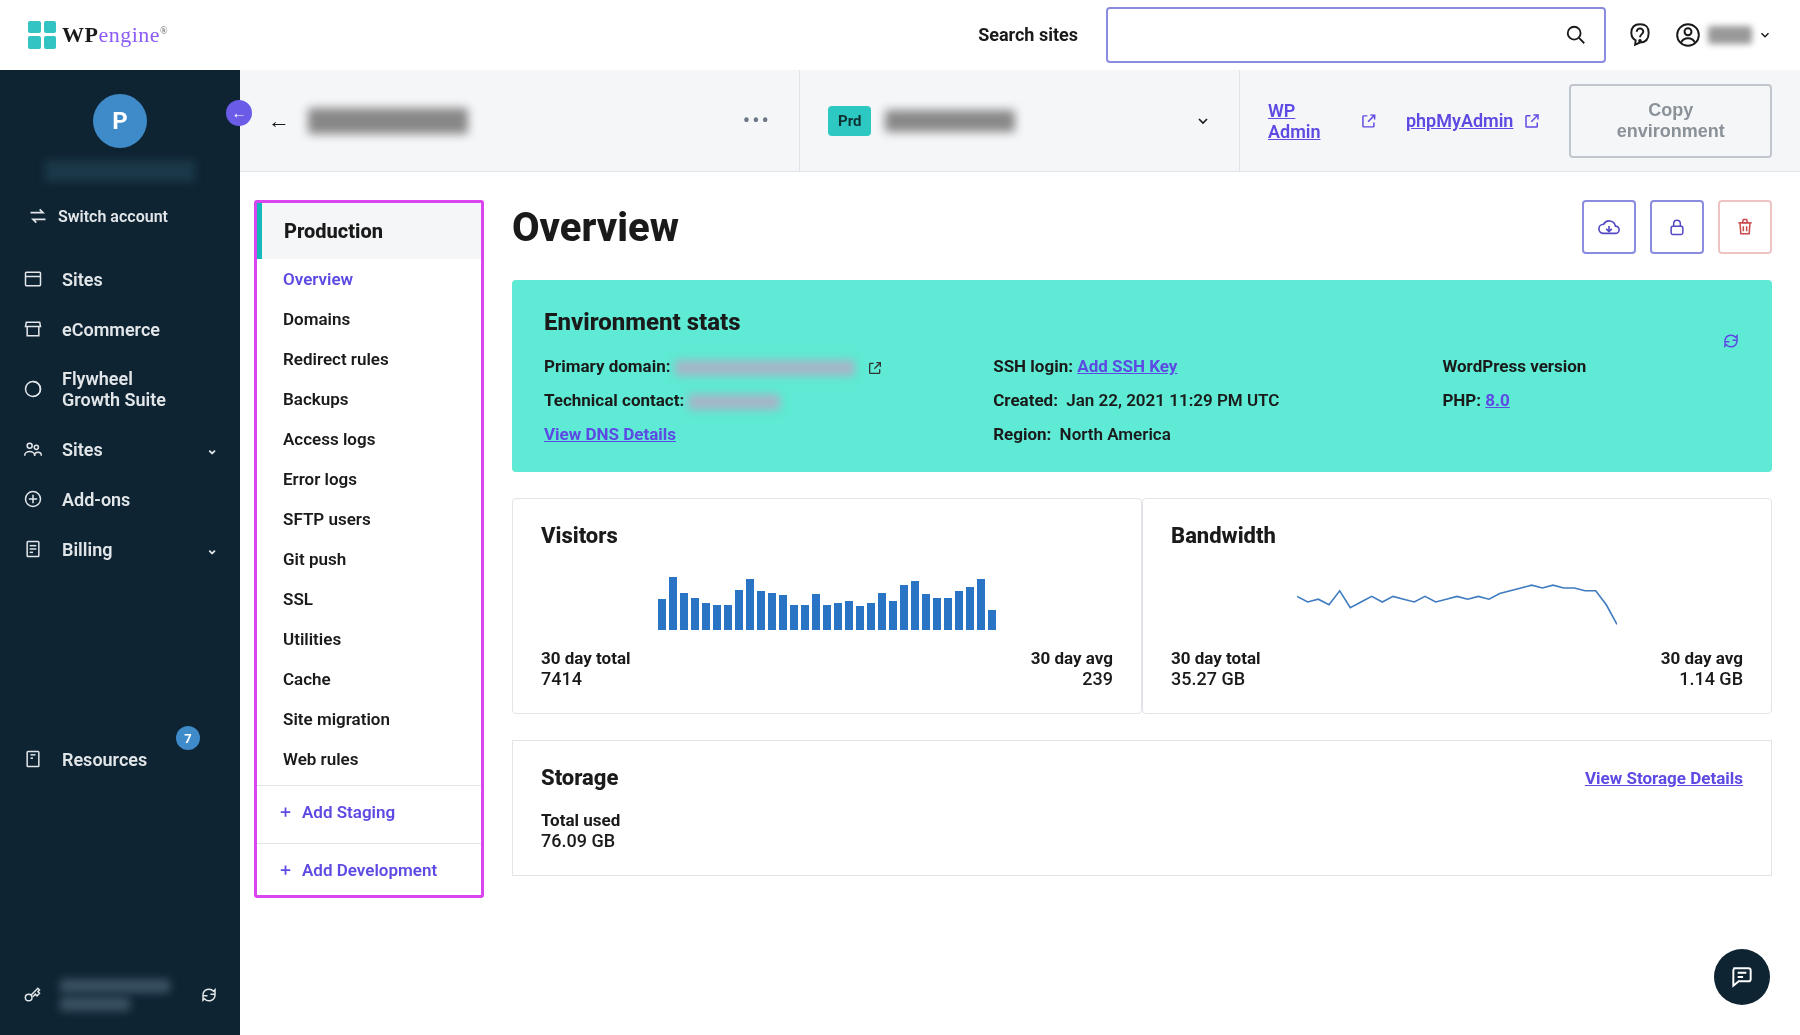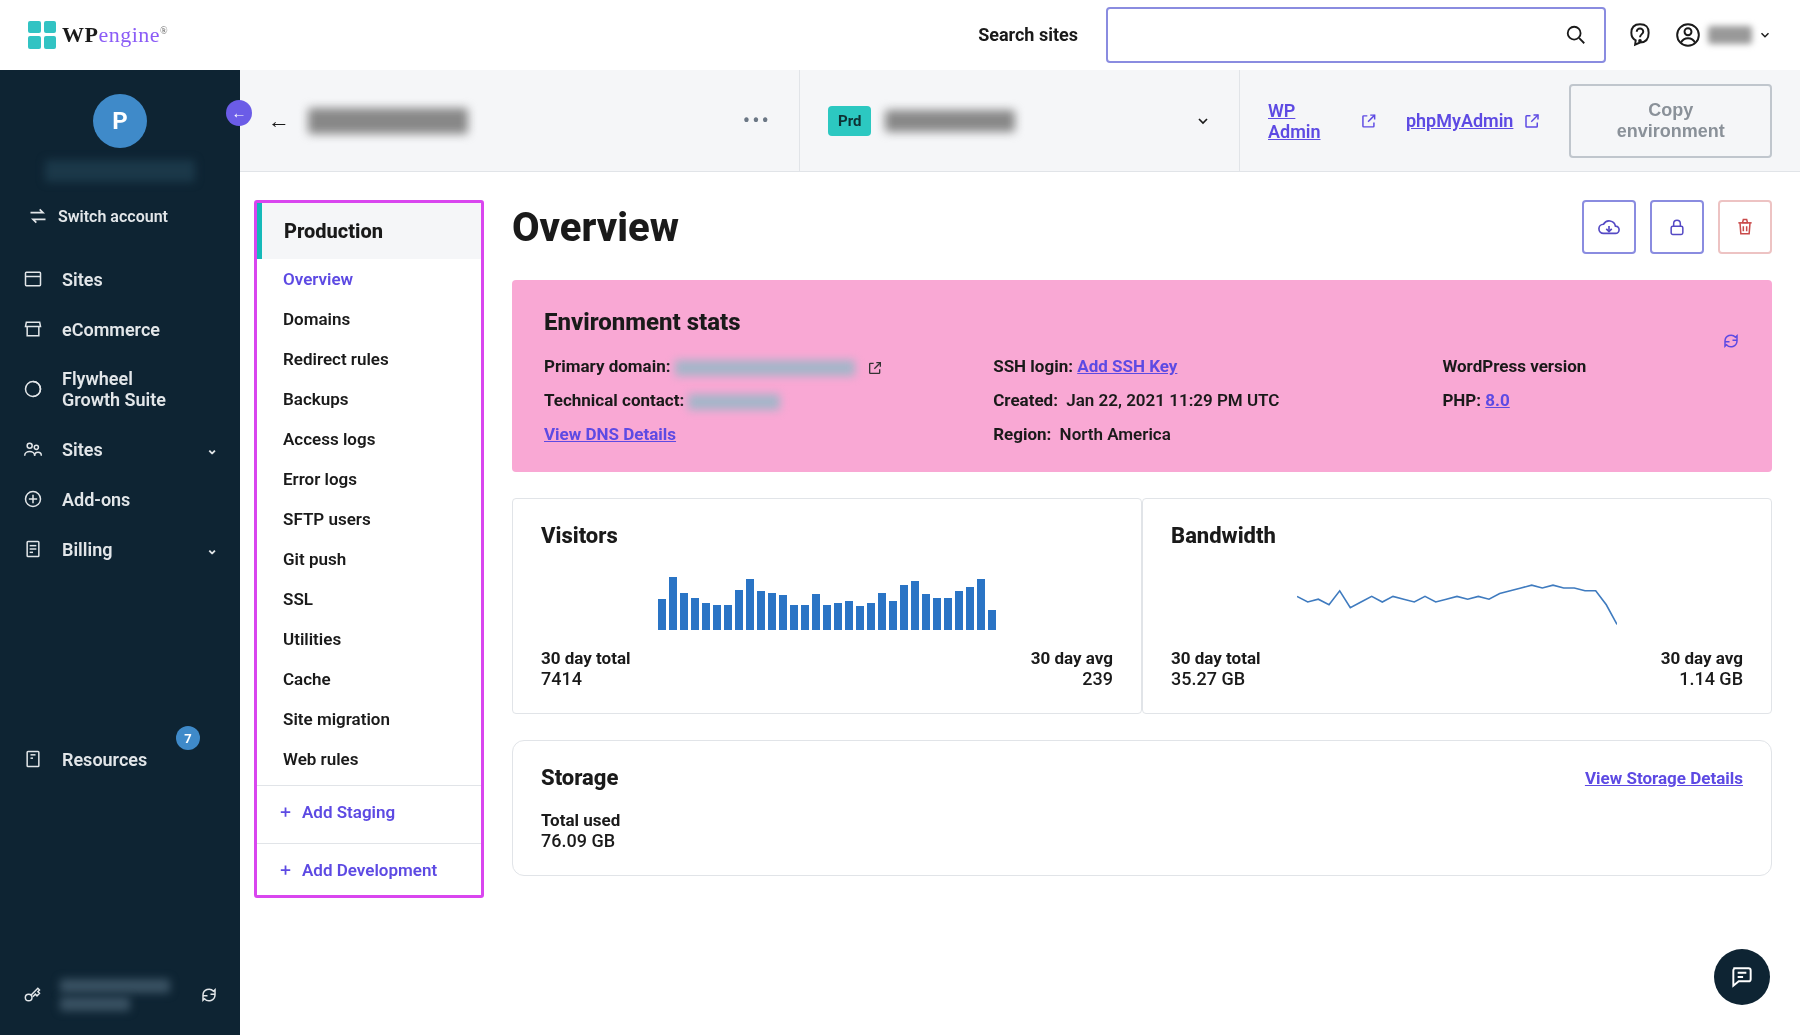--- a/index.html
+++ b/index.html
@@ -67,21 +67,21 @@
 .subnav-sep { border-top: 1px solid #e1e4e8; margin: 6px 0 0; }
 .subnav-add { padding: 14px 20px; color: #5d4ae3; font-size: 17px; font-weight: 600; cursor: pointer; display: flex; align-items: center; gap: 8px; }
 
 .page { flex: 1; display: flex; flex-direction: column; gap: 26px; }
 .page-head { display: flex; align-items: center; }
 .page-title { font-size: 40px; font-weight: 800; }
 .page-actions { margin-left: auto; display: flex; gap: 14px; }
 .icon-btn { width: 54px; height: 54px; border: 2px solid #8a8ce0; border-radius: 4px; display: flex; align-items: center; justify-content: center; cursor: pointer; color: #5449c4; }
 .icon-btn.danger { color: #c94a4a; border-color: #c94a4a55; }
 
-.envstats { background: #f9a8d4; border-radius: 4px; padding: 28px 32px; position: relative; }
+.envstats { background: #5eead4; border-radius: 4px; padding: 28px 32px; position: relative; }
 .envstats h2 { font-size: 24px; font-weight: 800; margin-bottom: 20px; }
 .statgrid { display: grid; grid-template-columns: 1.1fr 1.1fr .8fr; gap: 14px 40px; font-size: 17px; }
 .statgrid .lbl { font-weight: 700; display: inline; }
 .statgrid .val { font-weight: 600; display: inline; margin-left: 4px; }
 .link { color: #5d4ae3; text-decoration: underline; cursor: pointer; font-weight: 700; }
 .domain-blur { display: inline-block; width: 180px; height: 16px; background: #a5b5c9; border-radius: 2px; filter: blur(4px); vertical-align: middle; }
 .contact-blur { display: inline-block; width: 92px; height: 16px; background: #a5b5c9; border-radius: 2px; filter: blur(4px); vertical-align: middle; }
 .ext-icon { display: inline-flex; margin-left: 8px; vertical-align: middle; }
 .refresh-tr { position: absolute; top: 52px; right: 32px; color: #5d4ae3; cursor: pointer; }
 
@@ -90,21 +90,21 @@
 .metric-card h3 { font-size: 22px; font-weight: 800; margin-bottom: 18px; }
 .chartbox { height: 64px; display: flex; align-items: flex-end; justify-content: center; margin: 10px 0 18px;}
 .bars { display: flex; align-items: flex-end; gap: 3px; height: 56px; }
 .bars span { display: block; width: 8px; background: #2a74c5; }
 .spark { width: 320px; height: 56px; }
 .metric-foot { display: flex; justify-content: space-between; }
 .metric-foot .mf-col .mf-lbl { font-size: 17px; font-weight: 700; }
 .metric-foot .mf-col .mf-val { font-size: 18px; font-weight: 500; }
 .mf-col.right { text-align: right; }
 
-.storage-card { border: 1px solid #e1e4e8; border-radius: 12px; padding: 24px 28px; }
+.storage-card { border: 1px solid #e1e4e8; border-radius: 0; padding: 24px 28px; }
 .storage-head { display: flex; align-items: center; }
 .storage-head h3 { font-size: 22px; font-weight: 800; }
 .storage-head .link { margin-left: auto; font-size: 17px; }
 .storage-foot { margin-top: 20px; }
 .storage-foot .mf-lbl { font-size: 17px; font-weight: 700; }
 .storage-foot .mf-val { font-size: 18px; font-weight: 500; }
 
 .chat-fab { position: fixed; right: 30px; bottom: 30px; width: 56px; height: 56px; background: #0e2433; border-radius: 50%; display: flex; align-items: center; justify-content: center; color: #fff; cursor: pointer; }
 
 svg { display: block; }

